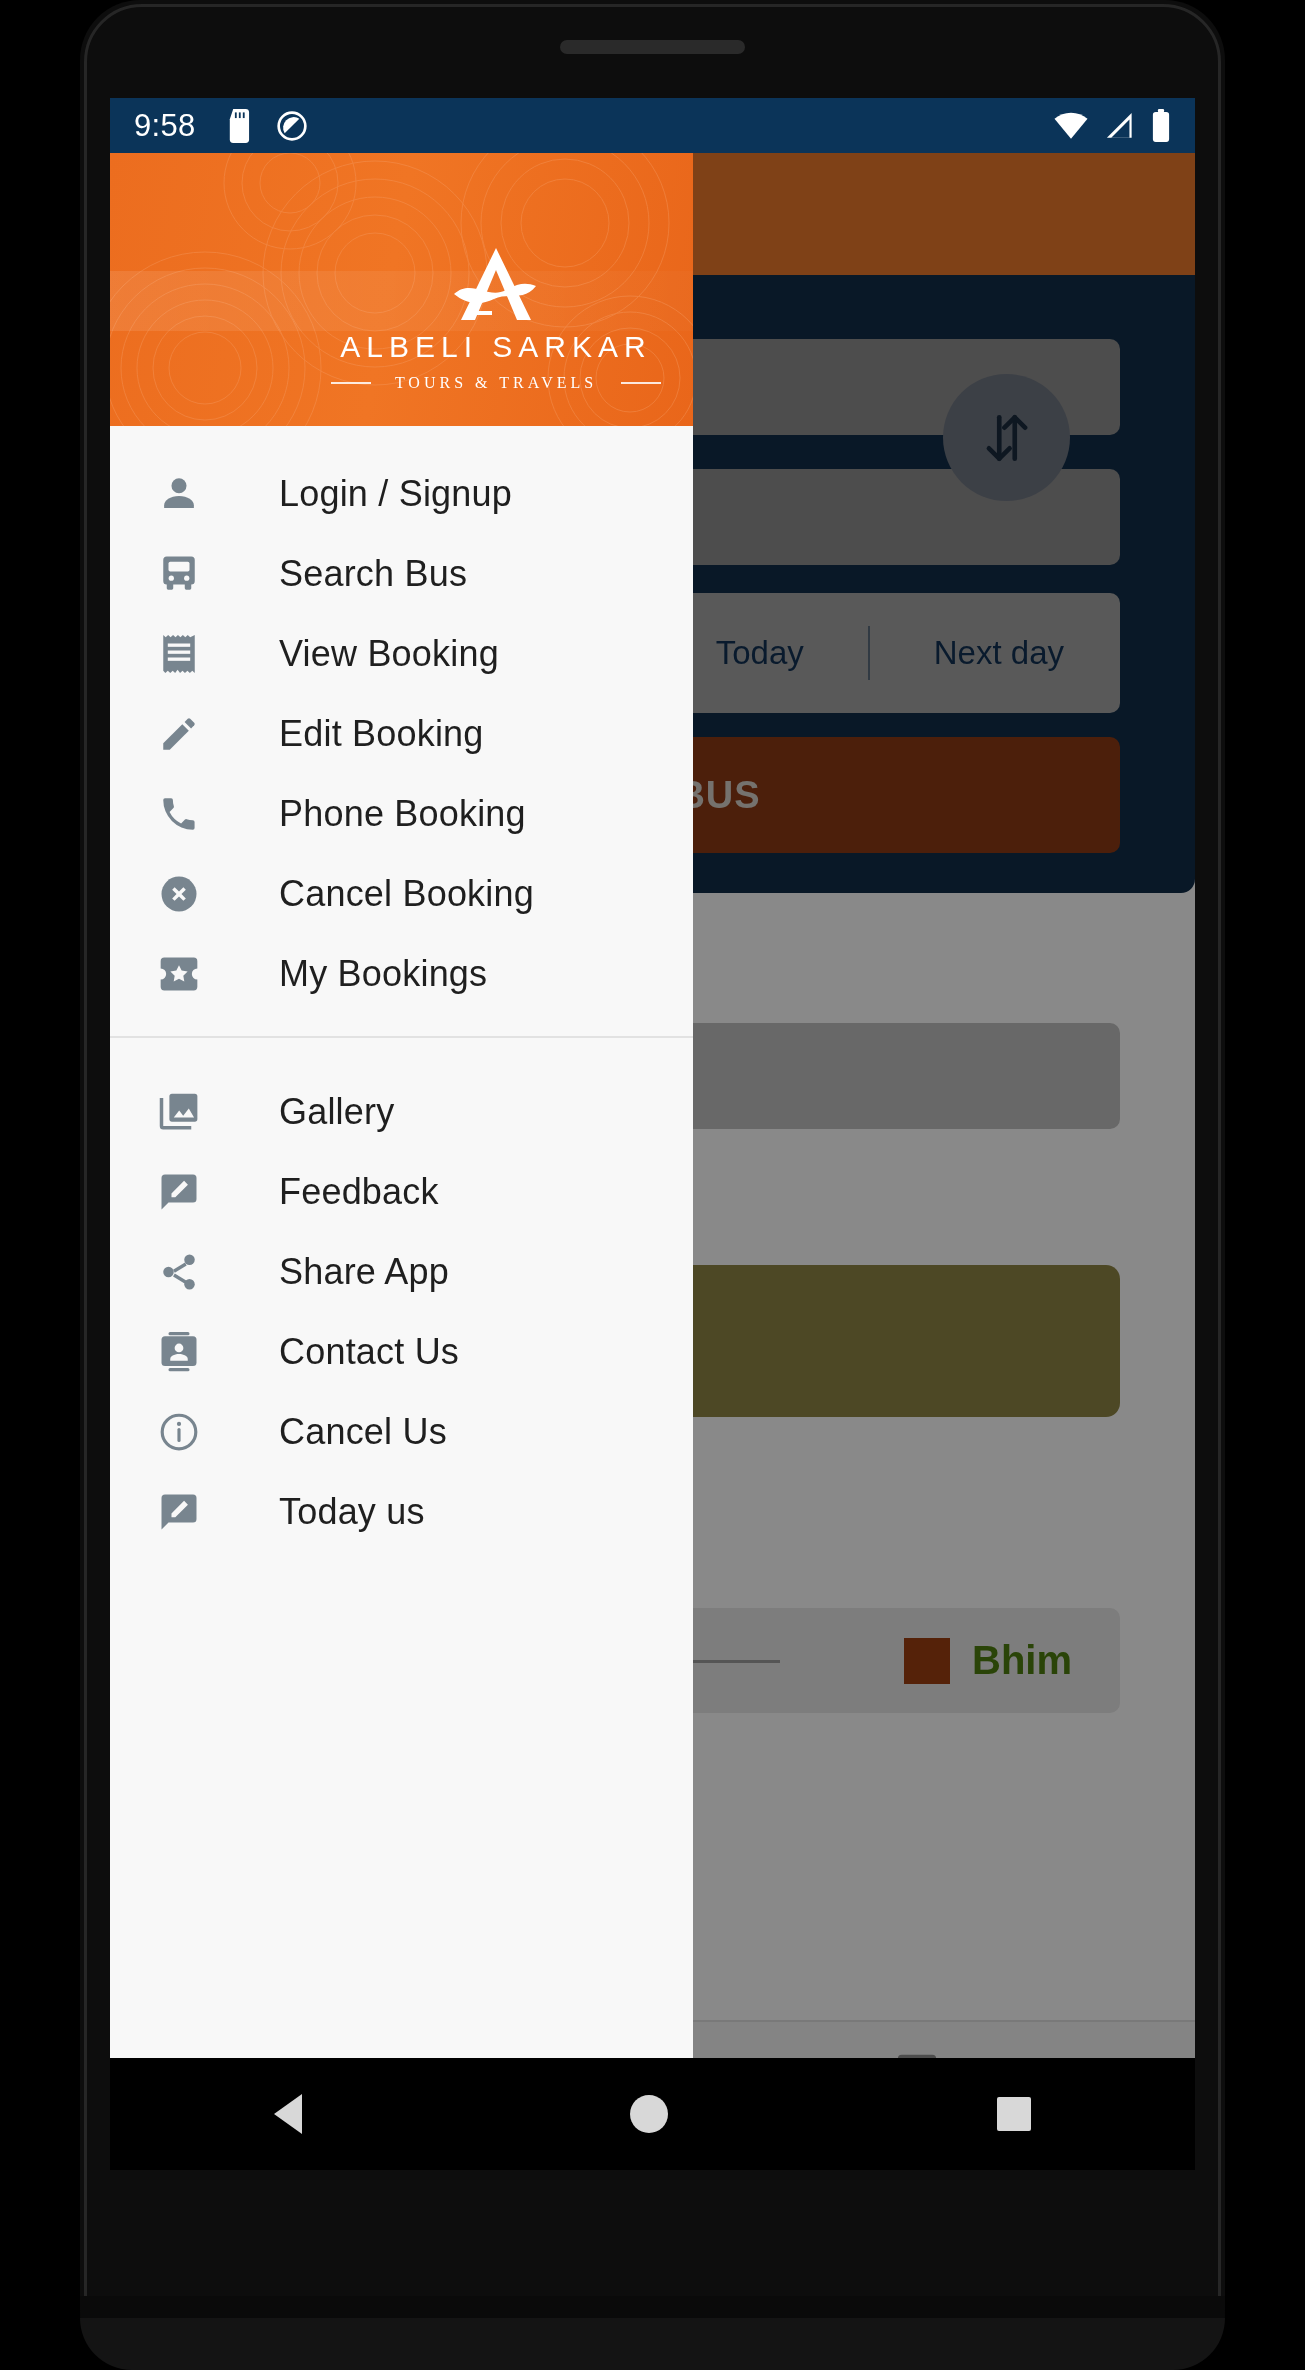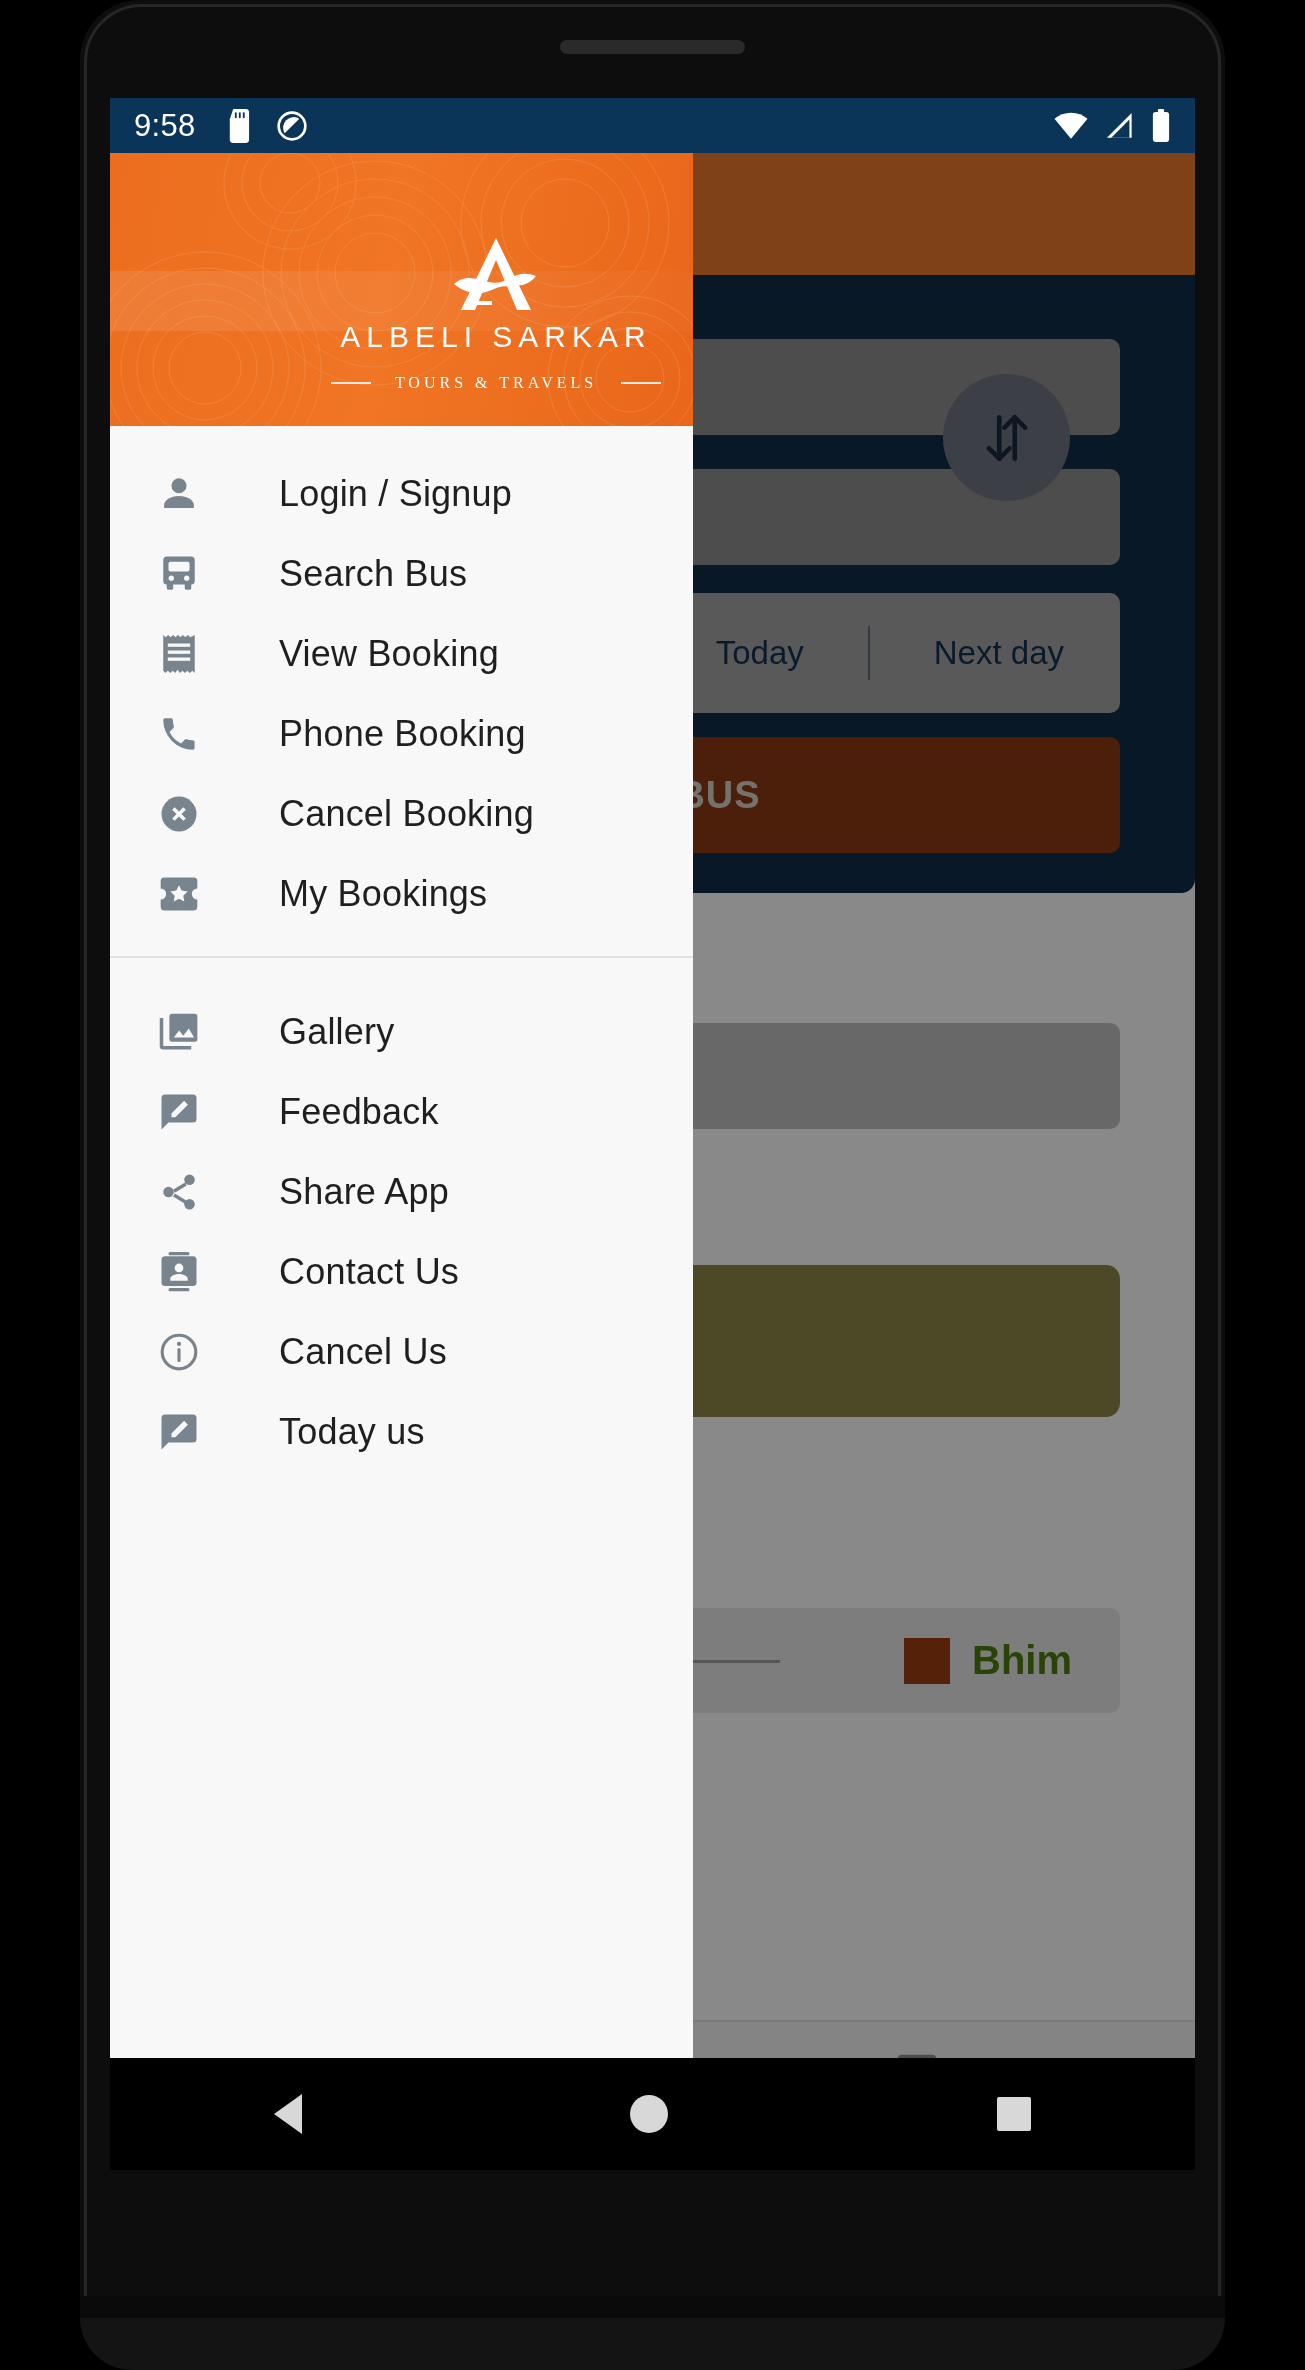--- a/index.html
+++ b/index.html
@@ -131,21 +131,21 @@
   }
   .logo-wrap {
     position: absolute; right: 32px; bottom: 34px; width: 330px;
     display: flex; flex-direction: column; align-items: center; color: #fff;
   }
   .logo-mark { width: 120px; height: 80px; }
   .logo-name {
     font-family: Liberation Sans, sans-serif; font-size: 30px; letter-spacing: 6px;
     margin-top: 6px; white-space: nowrap;
   }
-  .logo-tag-row { display: flex; align-items: center; gap: 24px; margin-top: 20px; width: 100%; }
+  .logo-tag-row { display: flex; align-items: center; gap: 24px; margin-top: 10px; width: 100%; }
   .logo-rule { flex: 1; height: 1.5px; background: rgba(255,255,255,.85); }
   .logo-tag {
     font-family: "Liberation Serif", serif; font-size: 16px; letter-spacing: 4px;
     white-space: nowrap;
   }
 
   .menu-group { padding: 28px 0 22px 0; }
   .menu-group.second { border-top: 2px solid #e2e2e2; padding-top: 34px; }
   .menu-item {
     display: flex; align-items: center; height: 80px; padding-left: 39px; gap: 0;
@@ -336,20 +336,29 @@
             <svg width="40" height="42" viewBox="0 0 22 24" fill="#78858f">
               <path d="M2 1.2l1.4 1.2L4.8 1.2 6.2 2.4 7.6 1.2 9 2.4l1.4-1.2 1.4 1.2 1.4-1.2 1.4 1.2 1.4-1.2 1.4 1.2L20 1.2v21.6l-1.4-1.2-1.4 1.2-1.4-1.2-1.4 1.2-1.4-1.2-1.4 1.2L10.2 21 8.8 22.8 7.4 21.6 6 22.8l-1.4-1.2-1.4 1.2L2 21.6V1.2z"></path>
               <rect x="4.6" y="6" width="12.8" height="1.9" fill="#f8f8f8"></rect>
               <rect x="4.6" y="10" width="12.8" height="1.9" fill="#f8f8f8"></rect>
               <rect x="4.6" y="14" width="12.8" height="1.9" fill="#f8f8f8"></rect>
             </svg>
           </span>
           <span class="mi-label">View Booking</span>
         </div>
 
+        <div class="menu-item">
+          <span class="mi-icon">
+            <svg width="42" height="42" viewBox="0 0 24 24" fill="#78858f">
+              <path d="M3 17.3V21h3.7L17.6 10.1l-3.7-3.7L3 17.3z"></path>
+              <path d="M20.7 7a1 1 0 0 0 0-1.4l-2.3-2.3a1 1 0 0 0-1.4 0l-1.8 1.8 3.7 3.7L20.7 7z"></path>
+            </svg>
+          </span>
+          <span class="mi-label">Edit Booking</span>
+        </div>
 
         <div class="menu-item">
           <span class="mi-icon">
             <svg width="42" height="42" viewBox="0 0 24 24" fill="#78858f">
               <path d="M6.6 10.8a15 15 0 0 0 6.6 6.6l2.2-2.2a1 1 0 0 1 1-.24c1.1.37 2.3.57 3.5.57a1 1 0 0 1 1 1V20a1 1 0 0 1-1 1A17 17 0 0 1 3 4a1 1 0 0 1 1-1h3.5a1 1 0 0 1 1 1c0 1.2.2 2.4.57 3.5a1 1 0 0 1-.25 1l-2.22 2.3z"></path>
             </svg>
           </span>
           <span class="mi-label">Phone Booking</span>
         </div>
 

